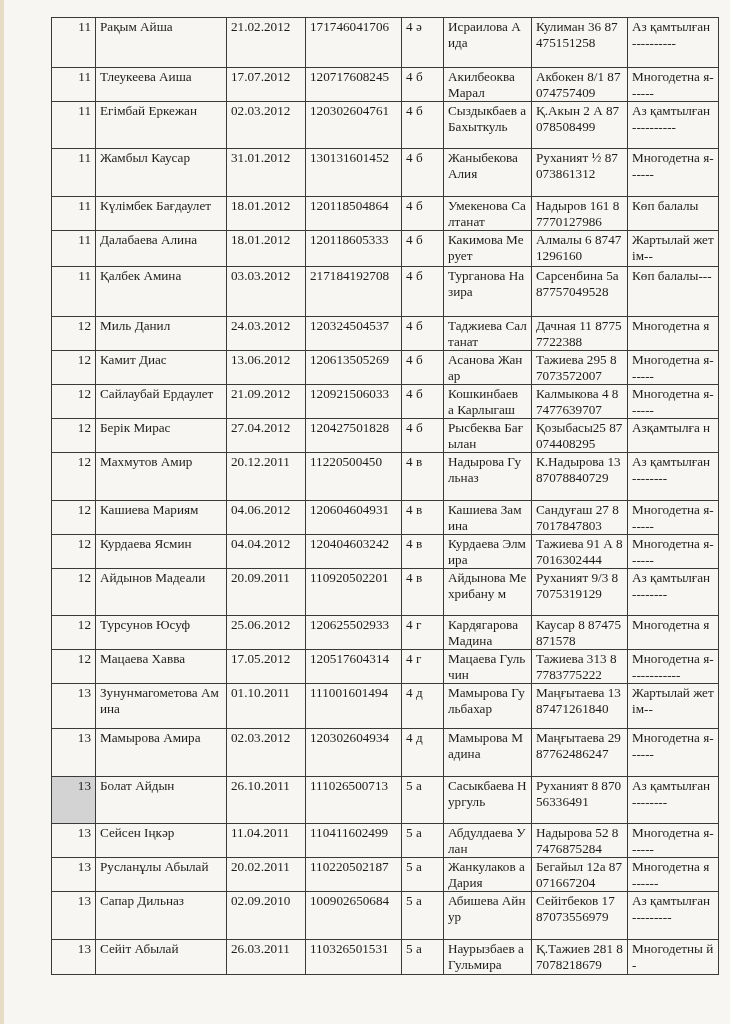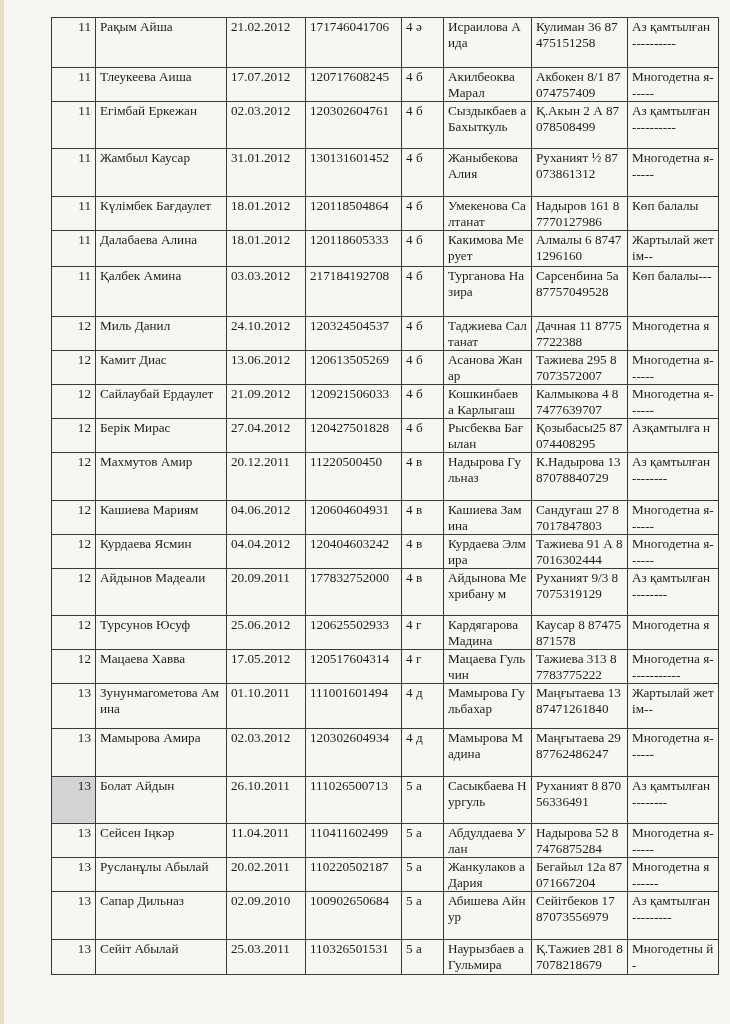--- a/index.html
+++ b/index.html
@@ -104,21 +104,21 @@
         <td>03.03.2012</td>
         <td>217184192708</td>
         <td>4 б</td>
         <td>Турганова Назира</td>
         <td>Сарсенбина 5а 87757049528</td>
         <td>Көп балалы---</td>
       </tr>
       <tr style="height: 34px;">
         <td class="num">12</td>
         <td>Миль Данил</td>
-        <td>24.10.2012</td>
+        <td>24.03.2012</td>
         <td>120324504537</td>
         <td>4 б</td>
         <td>Таджиева Салтанат</td>
         <td>Дачная 11 87757722388</td>
         <td>Многодетна я</td>
       </tr>
       <tr style="height: 33px;">
         <td class="num">12</td>
         <td>Камит Диас</td>
         <td>13.06.2012</td>
@@ -175,21 +175,21 @@
         <td>120404603242</td>
         <td>4 в</td>
         <td>Курдаева Элмира</td>
         <td>Тажиева 91 А 87016302444</td>
         <td>Многодетна я------</td>
       </tr>
       <tr style="height: 47px;">
         <td class="num">12</td>
         <td>Айдынов Мадеали</td>
         <td>20.09.2011</td>
-        <td>177832752000</td>
+        <td>110920502201</td>
         <td>4 в</td>
         <td>Айдынова Мехрибану м</td>
         <td>Руханият 9/3 87075319129</td>
         <td>Аз қамтылған--------</td>
       </tr>
       <tr style="height: 33px;">
         <td class="num">12</td>
         <td>Турсунов Юсуф</td>
         <td>25.06.2012</td>
         <td>120625502933</td>
@@ -264,21 +264,21 @@
         <td>02.09.2010</td>
         <td>100902650684</td>
         <td>5 а</td>
         <td>Абишева Айнур</td>
         <td>Сейітбеков 17 87073556979</td>
         <td>Аз қамтылған---------</td>
       </tr>
       <tr style="height: 35px;">
         <td class="num">13</td>
         <td>Сейіт Абылай</td>
-        <td>25.03.2011</td>
+        <td>26.03.2011</td>
         <td>110326501531</td>
         <td>5 а</td>
         <td>Наурызбаев а Гульмира</td>
         <td>Қ.Тажиев 281 87078218679</td>
         <td>Многодетны й -</td>
       </tr>
     </tbody>
 </table>
 
 </body></html>

